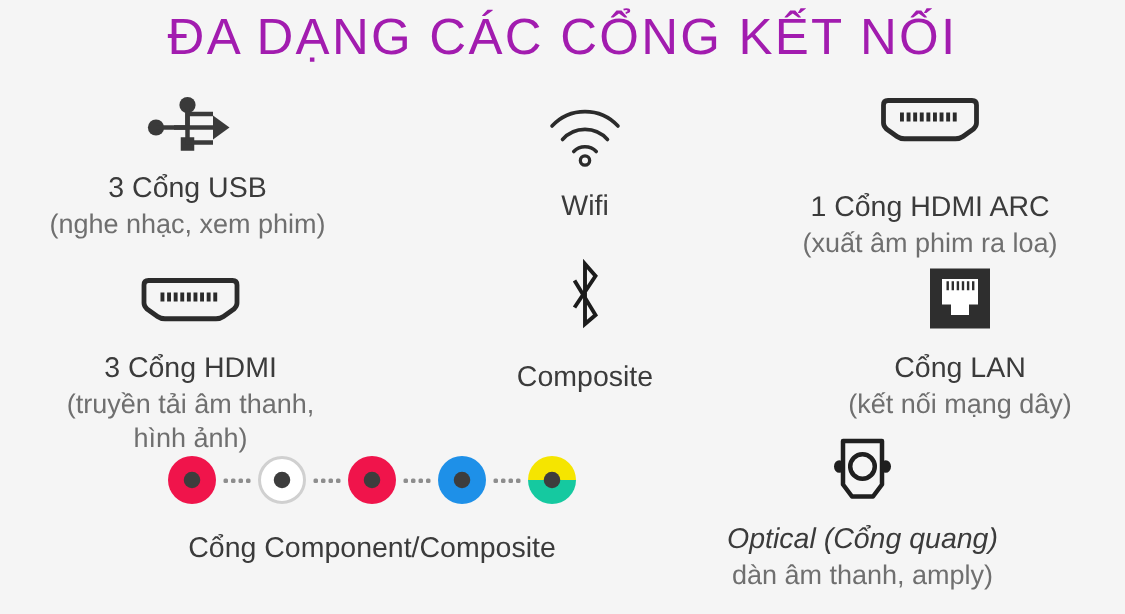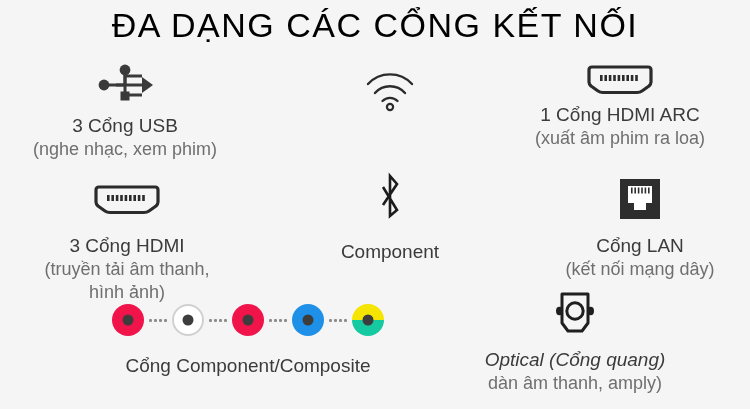--- a/index.html
+++ b/index.html
@@ -12,21 +12,21 @@
     overflow:hidden;
     position:relative;
   }
   .stage{position:relative;width:750px;height:409px;}
 
   .title{
     position:absolute;top:6px;left:0;width:750px;
     text-align:center;
     font-size:34px;
     letter-spacing:1.5px;
-    color:#000000;
+    color:#a21caf;
     font-weight:400;
     white-space:nowrap;
   }
 
   .feature{position:absolute;text-align:center;}
   .feature .icon{
     display:flex;align-items:flex-end;justify-content:center;
     margin:0 auto;
   }
   .feature .main{
@@ -55,21 +55,21 @@
   #f-usb .icon{height:42px;}
   #f-wifi .icon{height:46px;}
   #f-hdmiarc .icon{height:38px;}
   #f-hdmi .icon{height:38px;}
   #f-bt .icon{height:54px;}
   #f-lan .icon{height:44px;}
   #f-opt .icon{height:50px;}
 
   #f-usb .main{margin-top:10px;}
   #f-wifi .main{margin-top:14px;}
-  #f-hdmiarc .main{margin-top:5px;}
+  #f-hdmiarc .main{margin-top:29px;}
   #f-hdmi .main{margin-top:16px;}
   #f-bt .main{margin-top:14px;}
   #f-lan .main{margin-top:14px;}
   #f-opt .main{margin-top:10px;font-style:italic;}
 
   
   .rca-row{
     display:flex;align-items:center;justify-content:center;
     height:40px;gap:0;
   }
@@ -128,20 +128,21 @@
     <div class="icon">
       <svg width="54" height="46" viewBox="0 0 54 46" aria-hidden="true">
         <g fill="none" stroke="#2b2b2b" stroke-width="2.4" stroke-linecap="round">
           <path d="M5 18 A30 30 0 0 1 49 18"></path>
           <path d="M12 27 A20 20 0 0 1 42 27"></path>
           <path d="M19.5 35 A10.5 10.5 0 0 1 34.5 35"></path>
         </g>
         <circle cx="27" cy="41" r="3.1" fill="none" stroke="#2b2b2b" stroke-width="2.2"></circle>
       </svg>
     </div>
+    <div class="main">Wifi</div>
   </div>
 
   <div class="feature" id="f-hdmiarc">
     <div class="icon">
       <svg width="74" height="36" viewBox="0 0 74 36" aria-hidden="true">
         <path d="M6 8 Q6 5 9 5 L65 5 Q68 5 68 8 L68 20 Q68 22 66 24 L59 29 Q57 30.5 54 30.5 L20 30.5 Q17 30.5 15 29 L8 24 Q6 22 6 20 Z" fill="none" stroke="#2b2b2b" stroke-width="3.2" stroke-linejoin="round"></path>
         <g fill="#2b2b2b">
           <rect x="17" y="13" width="2.6" height="6"></rect>
             <rect x="21.4" y="13" width="2.6" height="6"></rect>
           <rect x="25.8" y="13" width="2.6" height="6"></rect>
@@ -179,21 +180,21 @@
     <div class="sub">(truyền tải âm thanh,</div>
     <div class="sub">hình ảnh)</div>
   </div>
 
   <div class="feature" id="f-bt">
     <div class="icon">
       <svg width="36" height="54" viewBox="0 0 36 54" aria-hidden="true">
         <path d="M11 15 L25 38 L18 44 L18 4 L25 12 L11 33" fill="none" stroke="#1c1c1c" stroke-width="2.6" stroke-linejoin="miter" stroke-linecap="butt"></path>
       </svg>
     </div>
-    <div class="main">Component</div>
+    <div class="main">Composite</div>
   </div>
 
   <div class="feature" id="f-lan">
     <div class="icon">
       <svg width="42" height="42" viewBox="0 0 42 42" aria-hidden="true">
         <rect x="1" y="1" width="40" height="40" fill="#2e2e2e"></rect>
         <path d="M9 8 L33 8 L33 25 L27 25 L27 32 L15 32 L15 25 L9 25 Z" fill="#ffffff"></path>
         <g fill="#2e2e2e">
           <rect x="12" y="9.5" width="1.6" height="6"></rect>
           <rect x="15.4" y="9.5" width="1.6" height="6"></rect>

